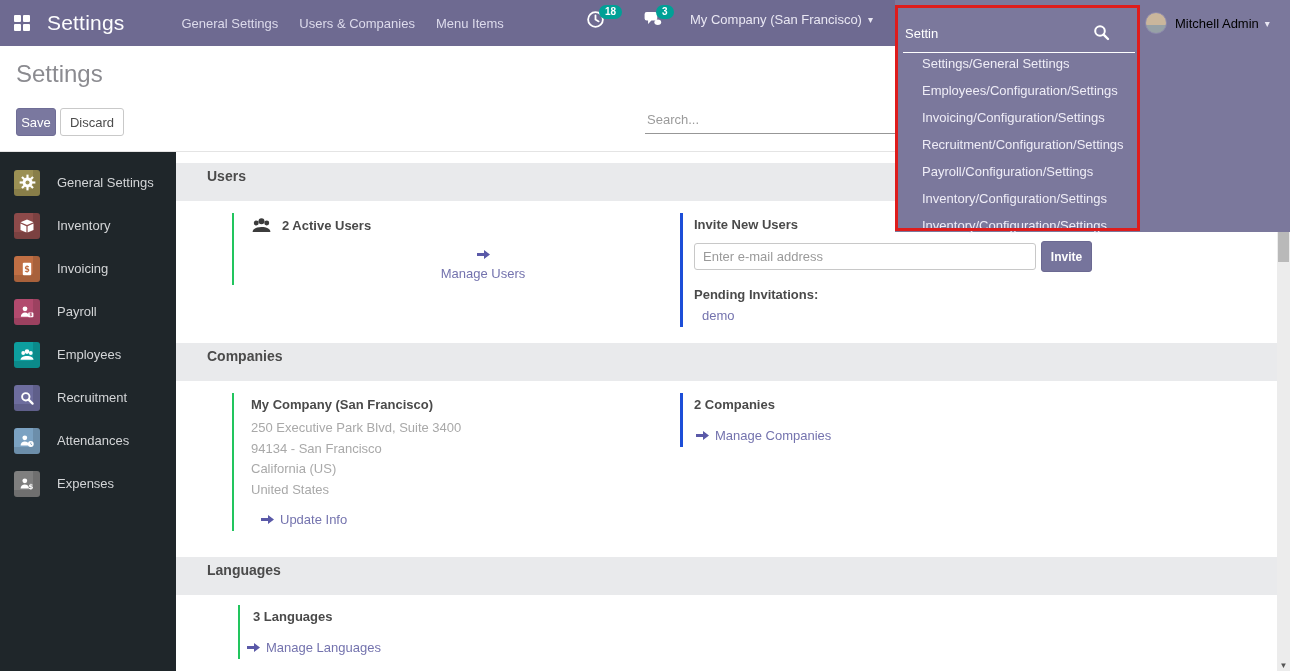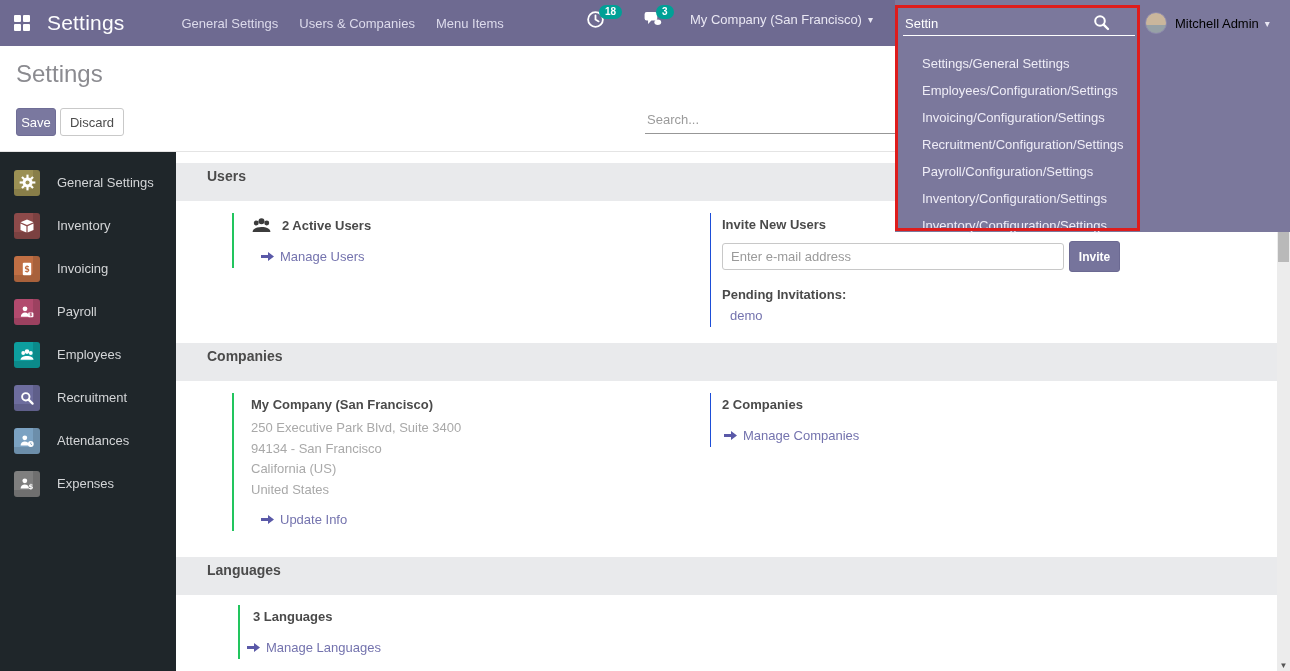--- a/index.html
+++ b/index.html
@@ -29,21 +29,21 @@
   .company-switch { left:690px; font-size:13px; color:#e9e7f3; }
   .caret { font-size:10px; margin-left:6px; color:#e9e7f3; }
   
   .search-overlay { position:absolute; left:895px; top:0; width:395px; height:232px;
     background:#7b789c; z-index:40; }
   .user-menu { position:absolute; left:250px; top:0; height:46px; display:flex; align-items:center; cursor:pointer; }
   .avatar { width:22px; height:22px; border-radius:50%;
     background:linear-gradient(180deg,#cab69c 0%,#cab69c 58%,#97a1a6 58%,#97a1a6 100%);
     border:1px solid #8d89ab; }
   .user-name { color:#000000; font-size:13px; margin-left:8px; }
-  .ov-search { position:absolute; left:8px; top:6px; width:232px; height:30px;
+  .ov-search { position:absolute; left:8px; top:16px; width:232px; height:37px;
     border-bottom:1px solid #fff; }
   .ov-search input { width:180px; background:transparent; border:none; outline:none;
     color:#fff; font-size:13px; font-family:"Liberation Sans",sans-serif; padding:10px 0 0 2px; }
   .ov-search svg { position:absolute; right:25px; top:8px; }
   .suggestions { position:absolute; left:27px; top:50px; }
   .suggestions div { height:27px; line-height:27px; font-size:13px; color:#efedf7; cursor:pointer; white-space:nowrap; }
   
   .annotation { position:absolute; left:895px; top:5px; width:245px; height:226px;
     border:3px solid #de1c1c; z-index:60; pointer-events:none; }
   
@@ -67,21 +67,21 @@
     display:flex; align-items:center; justify-content:center;
     box-shadow:inset -7px -7px 0 rgba(0,0,0,.12); }
   .c-gs{background:#9b9054} .c-inv{background:#8d4a4a} .c-invoice{background:#c06f44}
   .c-pay{background:#b24a6e} .c-emp{background:#0d9e9e} .c-rec{background:#6d6d9e}
   .c-att{background:#7ba2c2} .c-exp{background:#7f7f7f}
   
   .main { position:absolute; left:176px; top:152px; width:1101px; height:519px; background:#fff; }
   .band { position:absolute; left:0; width:100%; height:38px; background:#e9eaec;
     color:#4b4b4b; font-weight:bold; font-size:14px; line-height:27px; padding-left:31px; }
   .col-left { position:absolute; left:56px; width:477px; border-left:2px solid #22c55e; padding:4px 4px 4px 17px; }
-  .col-right { position:absolute; left:534px; width:545px; border-left:1px solid #1d4ed8; padding:4px 0 4px 11px; }
+  .col-right { position:absolute; left:504px; width:545px; border-left:3px solid #1d4ed8; padding:4px 0 4px 11px; }
   .bold-label { font-weight:bold; color:#4a4a4a; font-size:13px; }
   .icon-row { display:flex; align-items:center; gap:10px; }
   .o-link { display:flex; align-items:center; gap:6px; color:#7473ae; font-size:13px; cursor:pointer; }
   .addr { color:#a9a9a9; font-size:13px; line-height:20.5px; margin-top:6px; }
   .email-row { display:flex; align-items:center; margin-top:9px; }
   .email-input { width:342px; height:27px; border:1px solid #c8c8c8; border-radius:3px;
     padding:0 8px; font-size:13px; color:#555; outline:none; font-family:"Liberation Sans",sans-serif; }
   .email-input::placeholder { color:#9a9a9a; }
   .btn-invite { margin-left:5px; width:51px; height:31px; background:#76749c; border:1px solid #6b6992;
     border-radius:3px; color:#fff; font-weight:bold; font-size:12px; cursor:pointer;
@@ -265,21 +265,21 @@
   <div class="col-left" style="top:61px;">
     <div class="icon-row">
       <svg width="21" height="17" viewBox="0 0 16 13" fill="#3c3c3c">
         <circle cx="4" cy="4.6" r="1.9"></circle>
           <circle cx="12" cy="4.6" r="1.9"></circle>
           <circle cx="8" cy="3.2" r="2.3"></circle>
         <path d="M1.2 11.4c0-2.3 3-3.7 6.8-3.7s6.8 1.4 6.8 3.7z"></path>
         </svg>
       <span class="bold-label">2 Active Users</span>
     </div>
-    <div class="o-link" style="margin-top:15px; margin-left:10px;">
+    <div class="o-link" style="margin-top:15px; margin-left:10px;flex-direction:column;">
       <svg width="13" height="11" viewBox="0 0 13 11">
         <path d="M0 4h7V1l6 4.5-6 4.5V7H0z" fill="#5a59a8"></path>
         </svg>
       <span>Manage Users</span>
     </div>
   </div>
 
   <div class="col-right" style="top:61px;">
     <div class="bold-label">Invite New Users</div>
     <div class="email-row">

